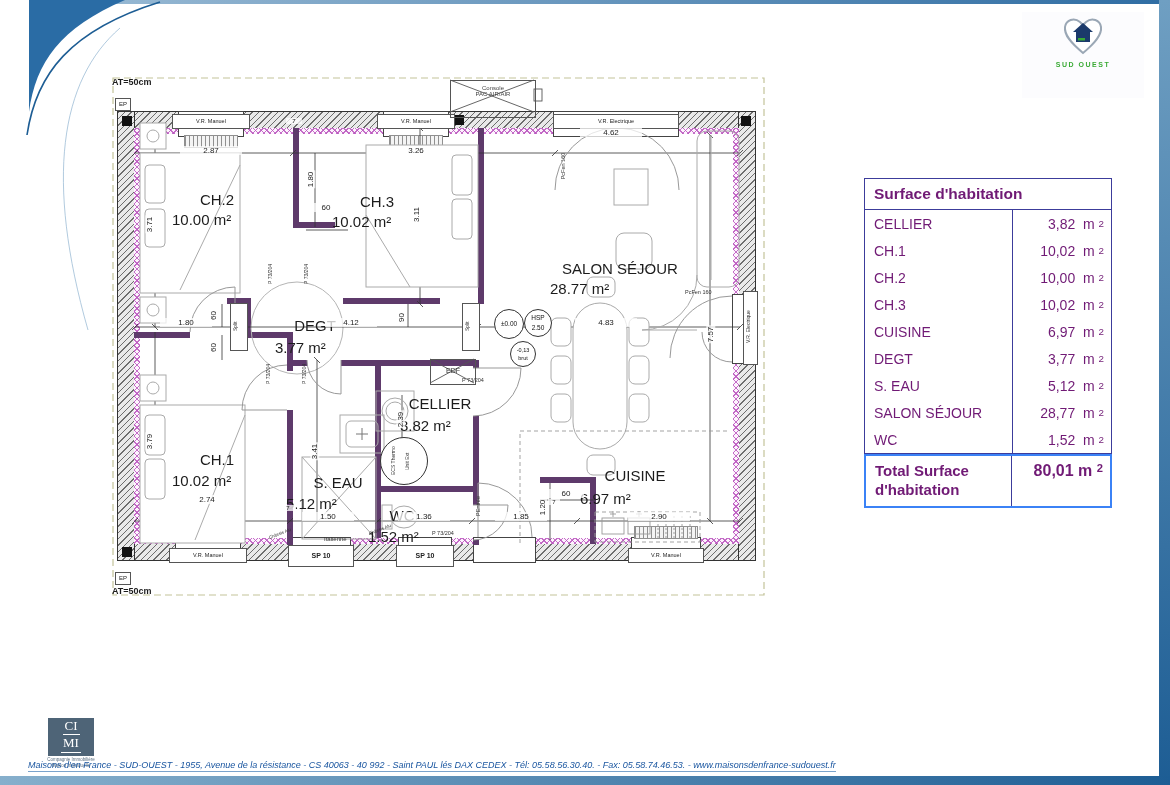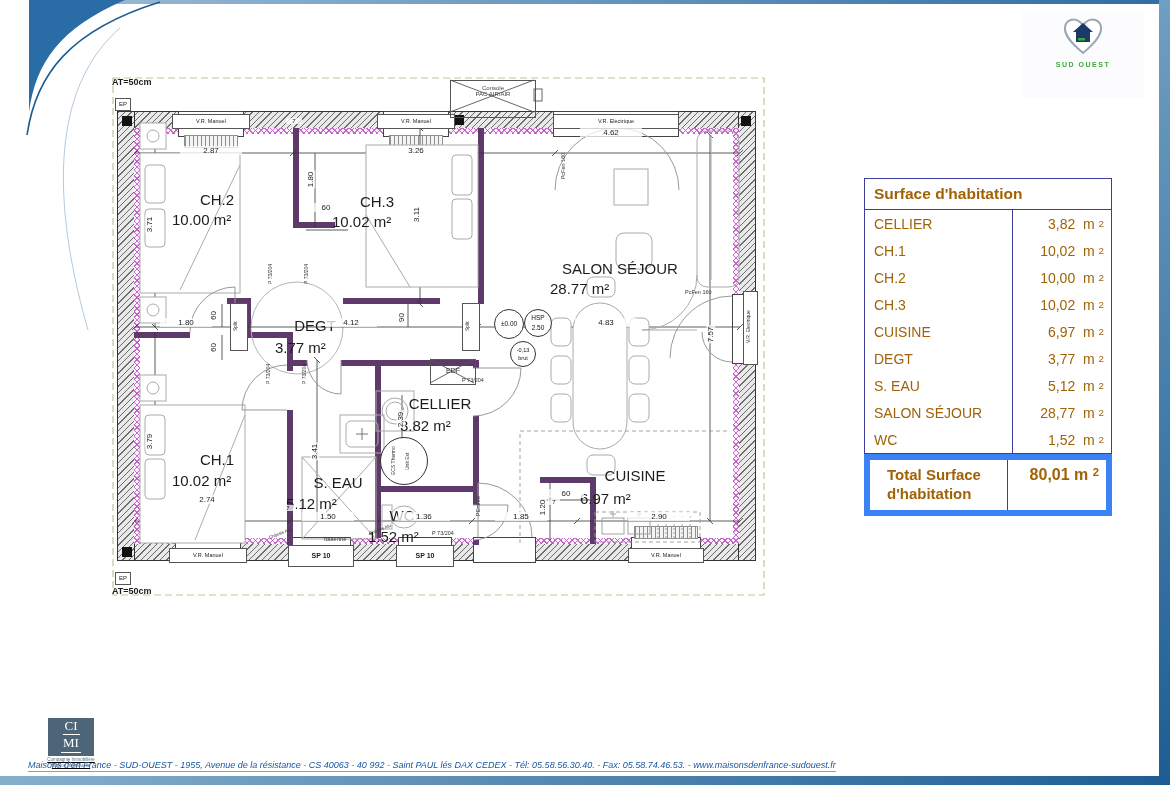--- a/index.html
+++ b/index.html
@@ -7,32 +7,32 @@
   .abs{position:absolute;}
   
   #frame-top{left:30px;top:0;right:0;height:4px;background:linear-gradient(90deg,#9dbdd6,#2f6da3);}
   #frame-right{top:0;right:0;width:11px;height:785px;background:linear-gradient(180deg,#6f9fc2,#1d5d94);}
   #frame-bottom{left:0;bottom:0;right:0;height:9px;background:linear-gradient(90deg,#86afcc,#1d5d94);}
   
   #logo{left:1022px;top:12px;width:122px;height:86px;background:#fcfcfe;text-align:center;}
   #logo .t1{color:#1b3a6b;font-weight:bold;font-size:15px;letter-spacing:-0.4px;margin-top:2px;}
   #logo .t2{color:#3aaa35;font-weight:bold;font-size:7px;letter-spacing:1.5px;}
   
-  #stable{left:864px;top:178px;width:248px;color:#a16207;}
+  #stable{left:864px;top:178px;width:248px;color:#701a75;}
   #stable .title{border:1px solid #3c3c9b;padding:6px 9px;font-weight:bold;font-size:15.5px;background:#fff;}
   #stable .body{border-left:1px solid #3c3c9b;border-right:1px solid #3c3c9b;border-bottom:1px solid #3c3c9b;}
   #stable .row{display:flex;align-items:center;height:27px;font-size:14px;}
   #stable .rl{flex:1;padding:0 9px;}
   #stable .rv{width:84px;border-left:1px solid #3c3c9b;text-align:right;padding:0 7px;align-self:stretch;display:flex;align-items:center;justify-content:flex-end;}
-  #stable .total{display:flex;border:6px solid #3b82f6;font-weight:bold;padding-left:8px;}
+  #stable .total{display:flex;border:2px solid #3b82f6;font-weight:bold;}
   #stable .tl{flex:1;padding:6px 9px;font-size:15px;line-height:1.25;}
   #stable .tv{width:84px;border-left:1px solid #3c3c9b;padding:6px 7px;font-size:16px;display:flex;align-items:flex-start;justify-content:flex-end;}
   sup{font-size:70%;}
   
-  #cimi{left:36px;top:718px;width:120px;text-align:left;text-decoration:underline;}
+  #cimi{left:36px;top:718px;width:120px;text-align:left;}
   #cimi .sq{width:46px;height:38px;background:#4e6477;color:#fff;text-align:center;
     font-family:"Liberation Serif","DejaVu Serif",serif;font-size:13px;line-height:1.25;margin-left:12px;}
   #cimi .sq span{display:inline-block;border-bottom:1px solid #fff;padding:0 2px;}
   #cimi .cap{font-size:4.5px;color:#5a6e80;text-align:center;width:70px;line-height:1.4;margin-top:1px;}
   #footer{left:28px;top:760px;font-size:9px;font-style:italic;color:#1a56a0;border-bottom:1px solid #7aa3cc;padding-bottom:1px;white-space:nowrap;}
   
   #plan{left:110px;top:75px;width:660px;height:525px;}
   .hatch{background:repeating-linear-gradient(135deg,#6d6d6d 0px,#6d6d6d 1px,#e9e9e9 1px,#e9e9e9 4.5px);outline:1px solid #333;}
   .ins{background-color:#fdf4fd;background-image:
        repeating-linear-gradient(45deg,rgba(186,85,190,.85) 0 1px,transparent 1px 4px),

